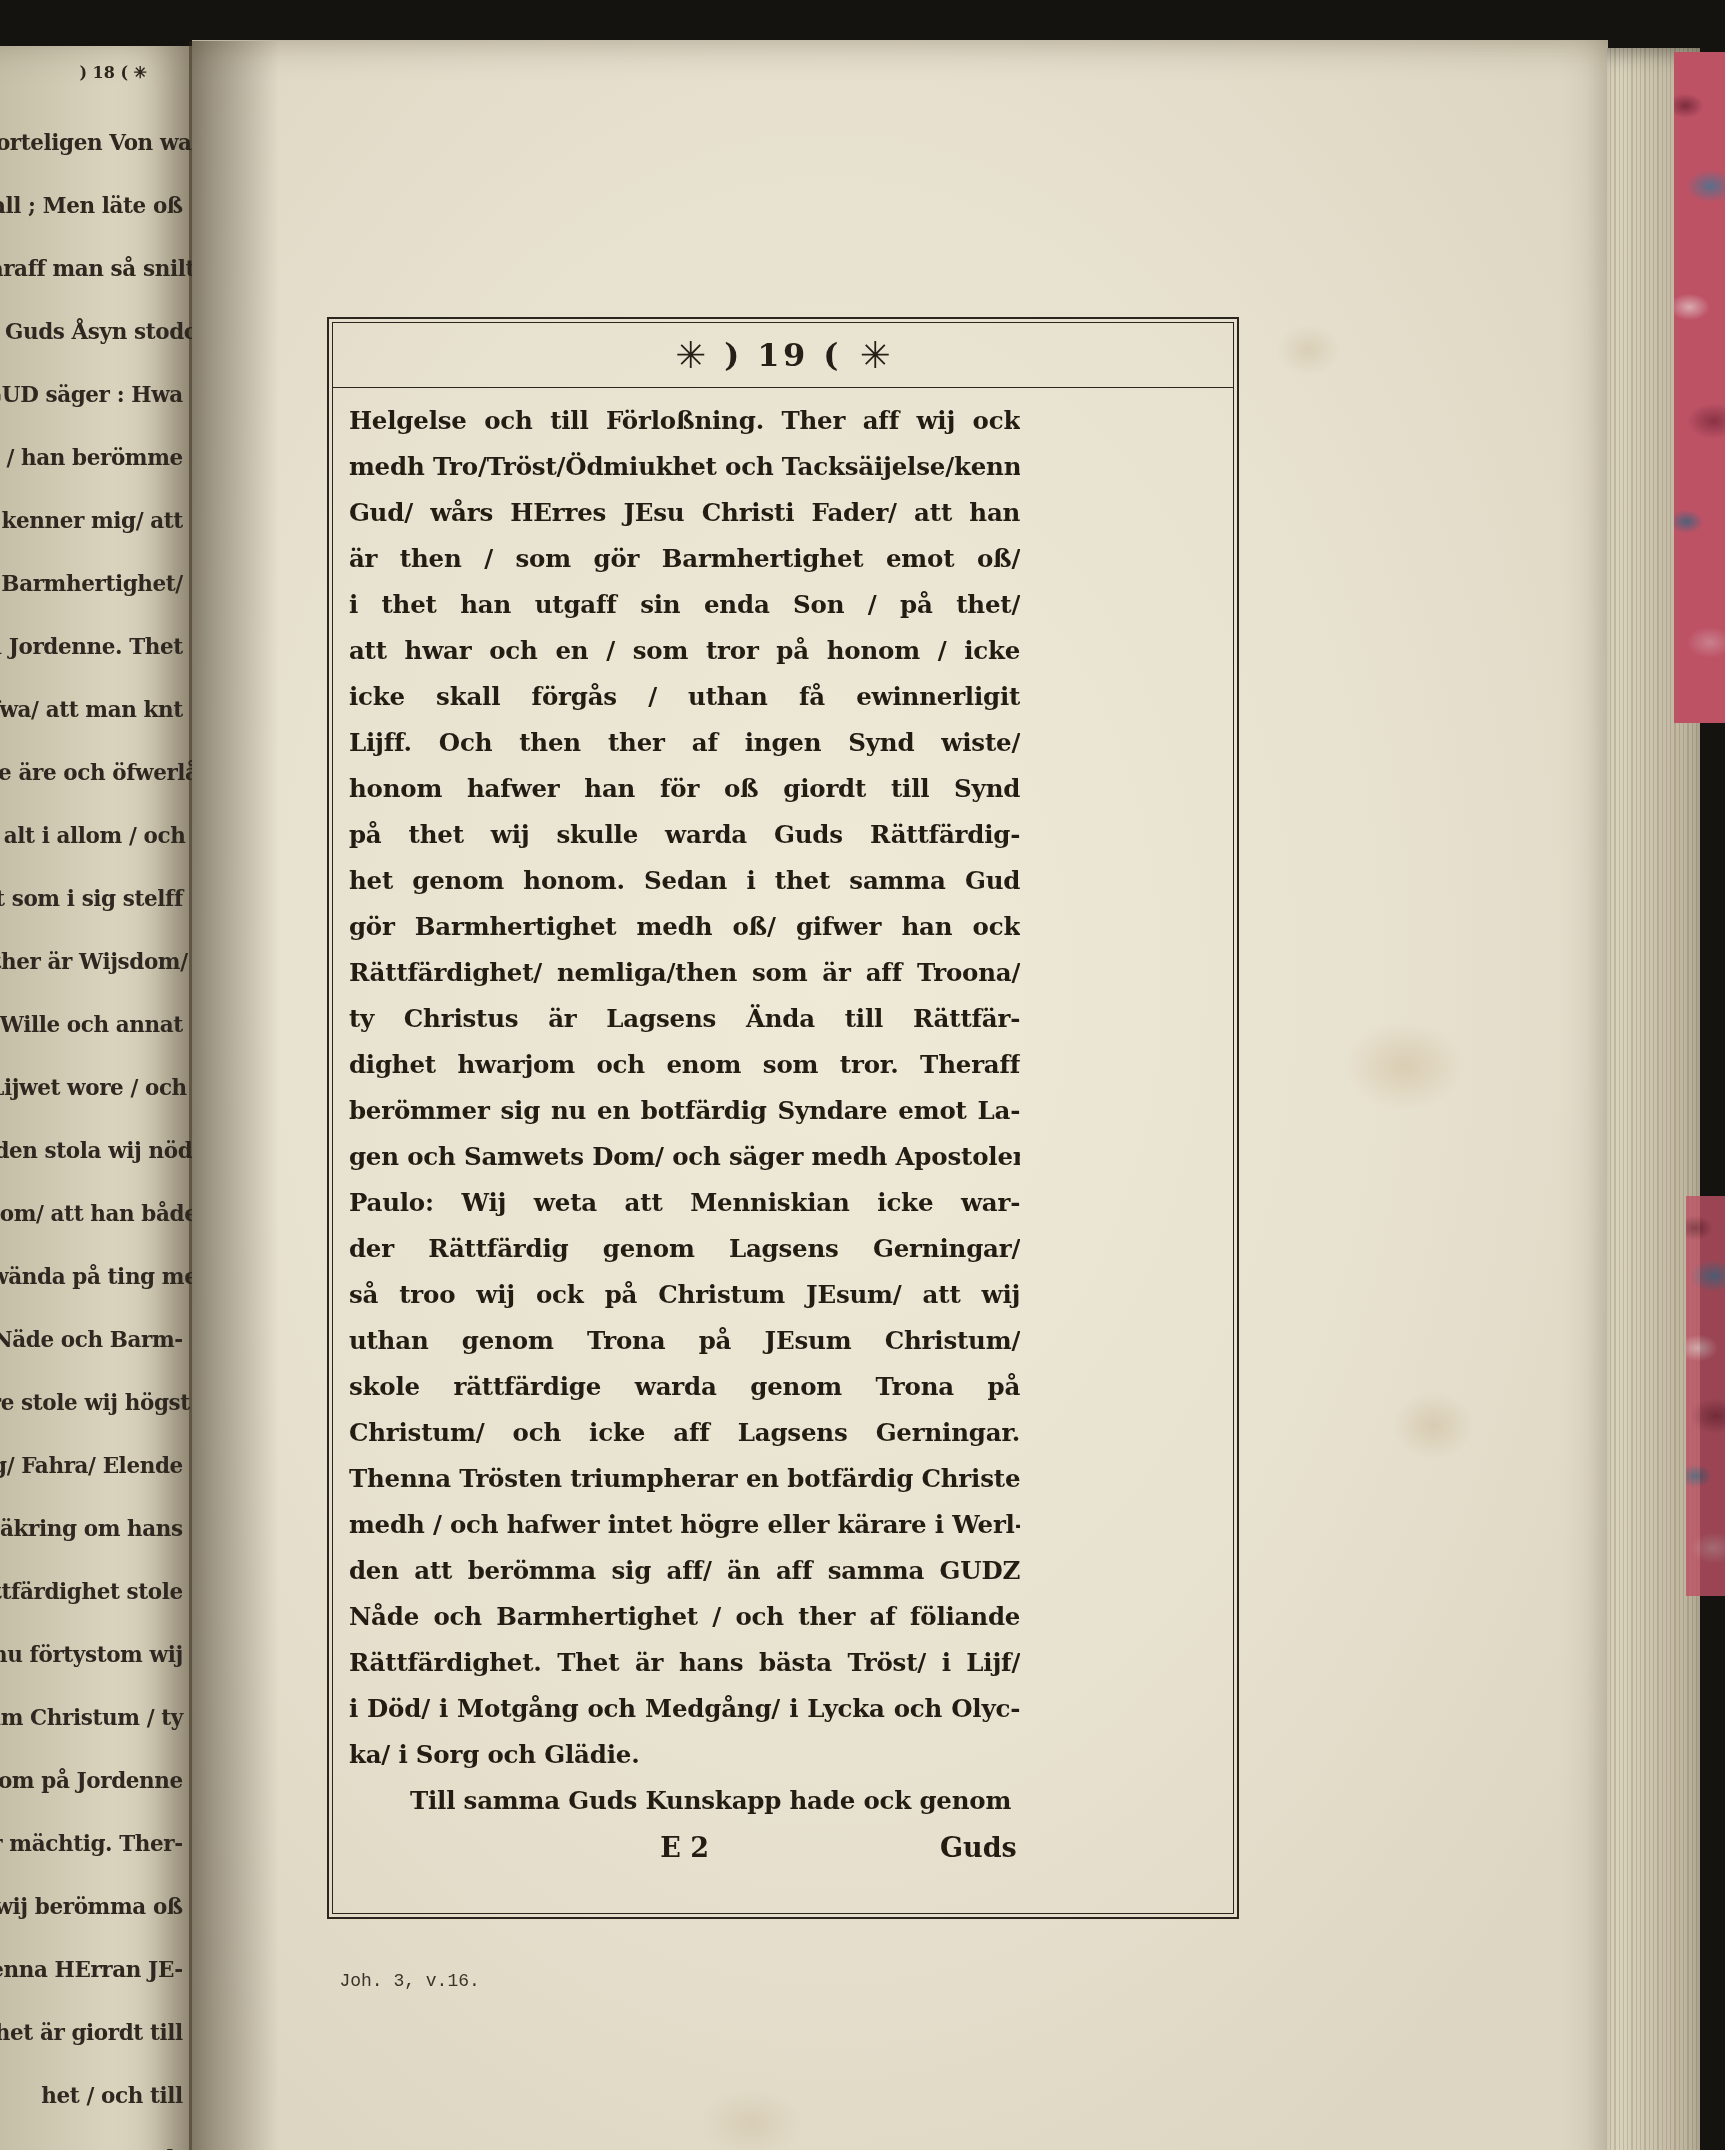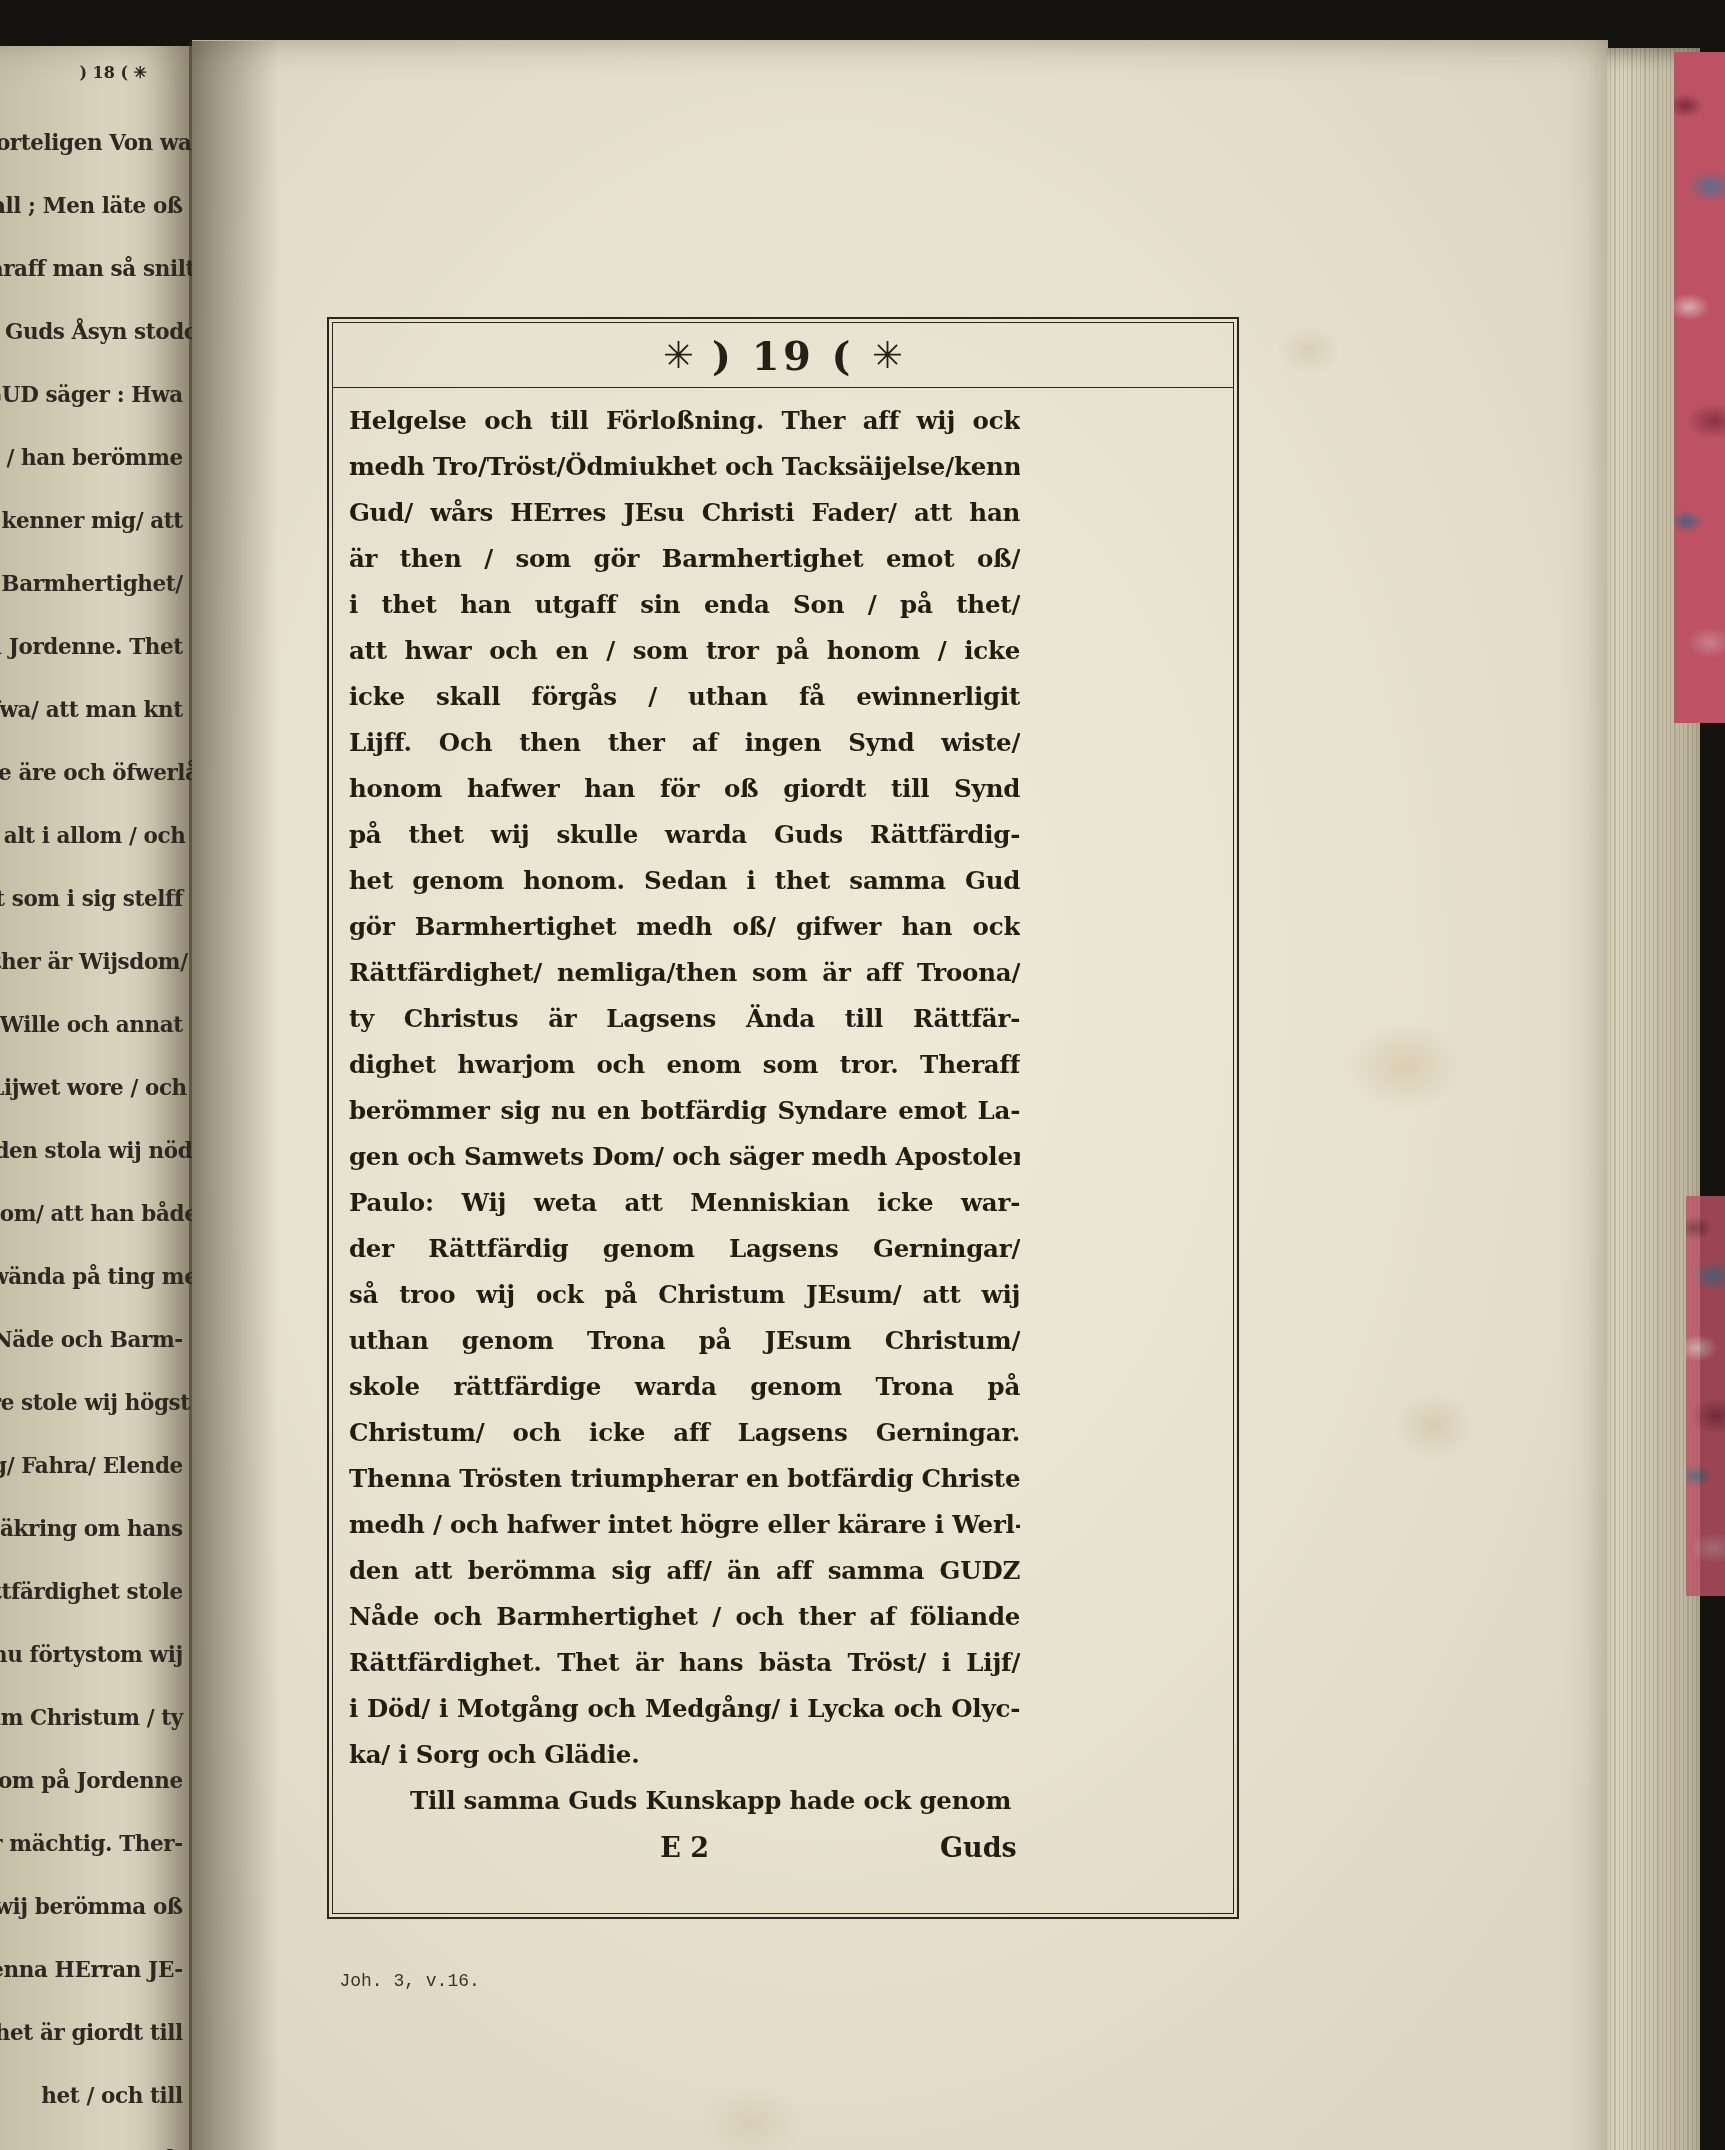--- a/index.html
+++ b/index.html
@@ -60,21 +60,21 @@
     border:2.2px solid #2a251d;background:transparent;
   }
   .frame-inner{
     position:absolute;inset:3.4px;border:1.3px solid #2a251d;
   }
   .page-header{
     height:64px;display:flex;align-items:center;justify-content:center;gap:18px;
     color:#241f17;
   }
   .page-header .ornament{font-size:37px;line-height:1;}
-  .page-header .pagenum{font-size:40px;font-weight:700;letter-spacing:3.4px;}
+  .page-header .pagenum{font-size:32px;font-weight:700;letter-spacing:3.4px;}
   .header-rule{height:0;border-bottom:1.7px solid #2a251d;}
 
   .frame-body{
     position:absolute;left:0;right:0;top:65px;bottom:0;
     display:flex;
     flex-direction:column;
   }
   .text-col{
     width:698px;box-sizing:border-box;
     padding:9.5px 11.2px 0 15.5px;

